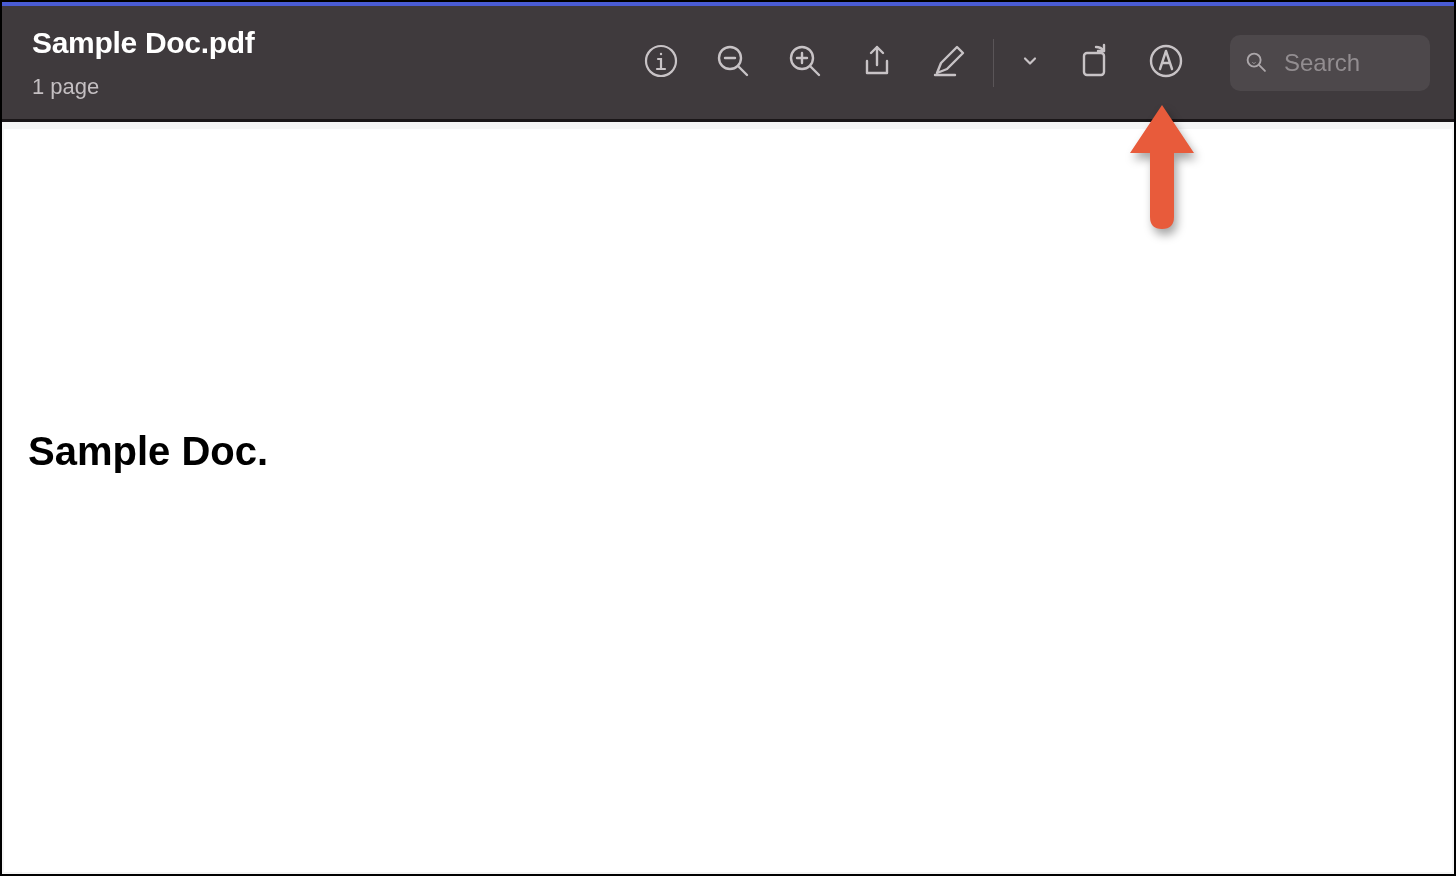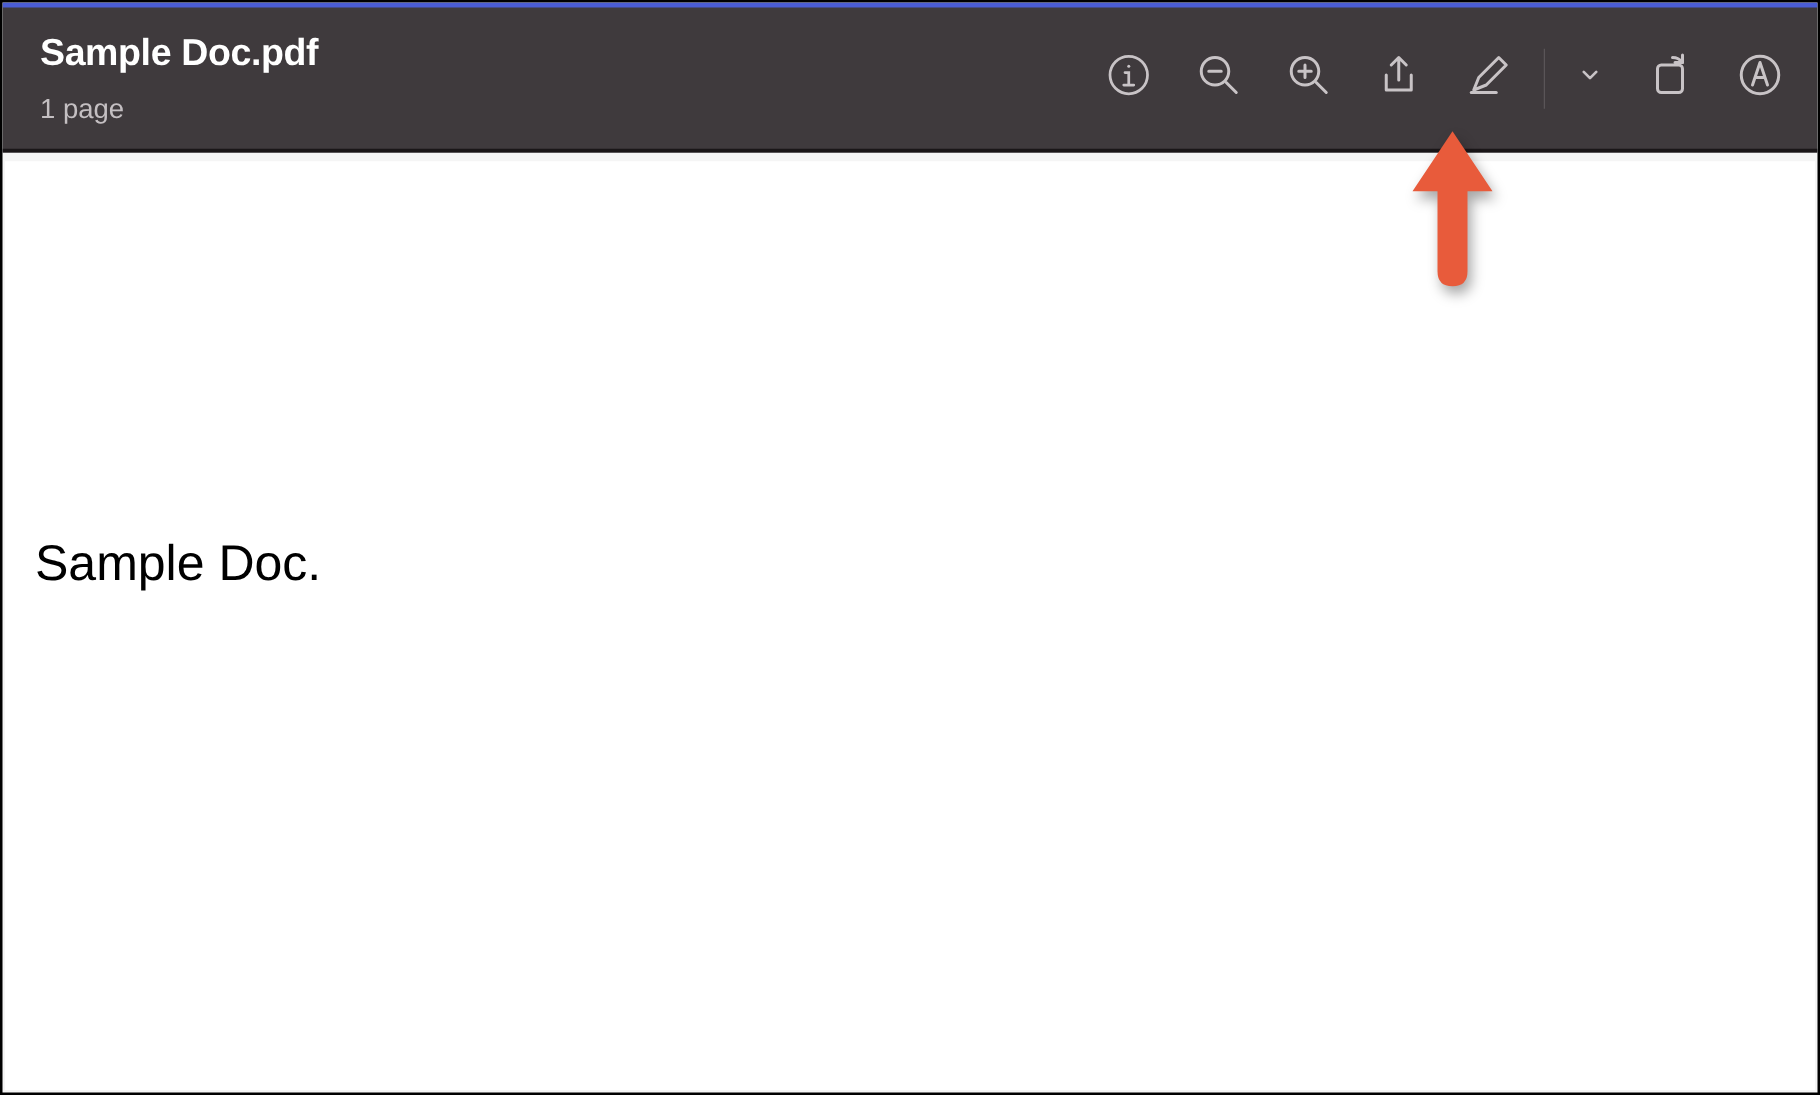--- a/index.html
+++ b/index.html
@@ -99,21 +99,21 @@
       right: 2px;
       bottom: 2px;
       padding: 0;
     }
     .doc-text {
       position: absolute;
       left: 24px;
       top: 300px;
       font-size: 40px;
       color: #000;
-      font-weight: 400;
+      font-weight: 700;
     }
     .annotation-arrow {
       position: absolute;
       left: 1120px;
       top: 95px;
       width: 80px;
       height: 140px;
       pointer-events: none;
       filter: drop-shadow(3px 6px 5px rgba(0,0,0,0.35));
     }
@@ -198,20 +198,30 @@
 
     <div class="icon-btn">
       <span>
         <svg viewBox="0 0 36 36" fill="none" stroke="currentColor" stroke-width="2.4">
           <circle cx="18" cy="18" r="15"></circle>
           <path d="M12 26 L18 8 L24 26 M14 20 h8" stroke-linecap="round" stroke-linejoin="round"></path>
         </svg>
       </span>
     </div>
 
+    <div class="search-wrap">
+      <span class="search-icon">
+        <svg viewBox="0 0 36 36" fill="none" stroke="currentColor" stroke-width="2.6" style="width:26px;height:26px;">
+          <circle cx="14" cy="14" r="9"></circle>
+          <path d="M21 21 l8 8" stroke-linecap="round"></path>
+          <path d="M30 12 l3 3 l3 -3" stroke-width="2" stroke-linecap="round" stroke-linejoin="round" transform="translate(-6,10) scale(0.6)"></path>
+        </svg>
+      </span>
+      <input class="search-input" placeholder="Search" style="">
+    </div>
 
   </div>
 </div>
 
 <div class="content">
   <div class="doc-text">Sample Doc.</div>
 </div>
 
 <div class="annotation-arrow">
   <svg viewBox="0 0 80 140">

